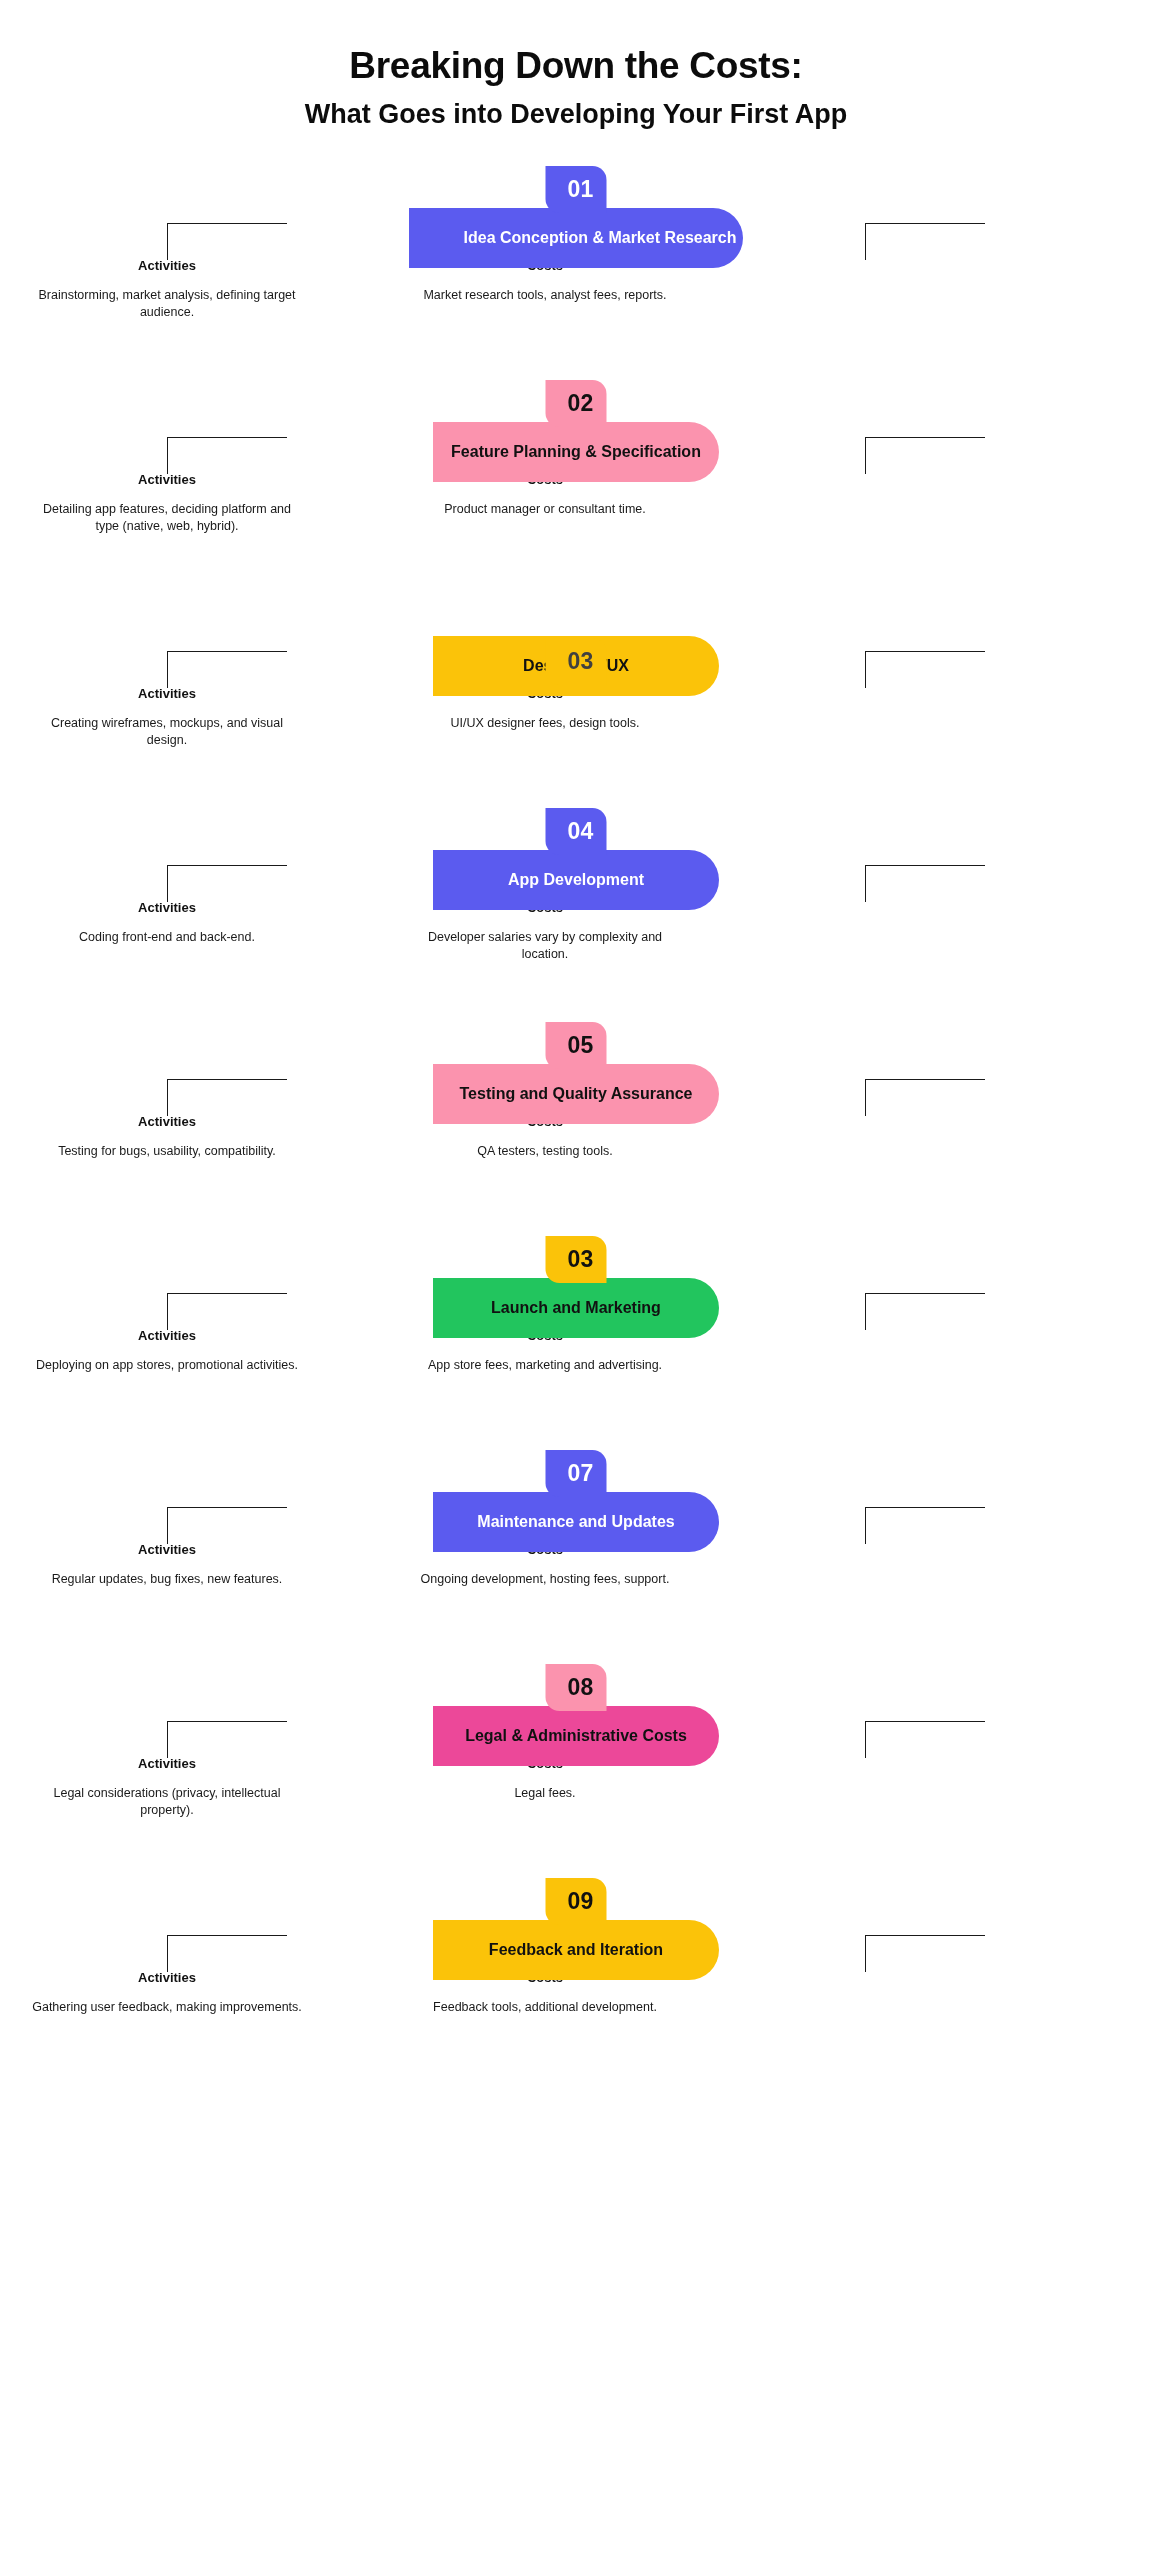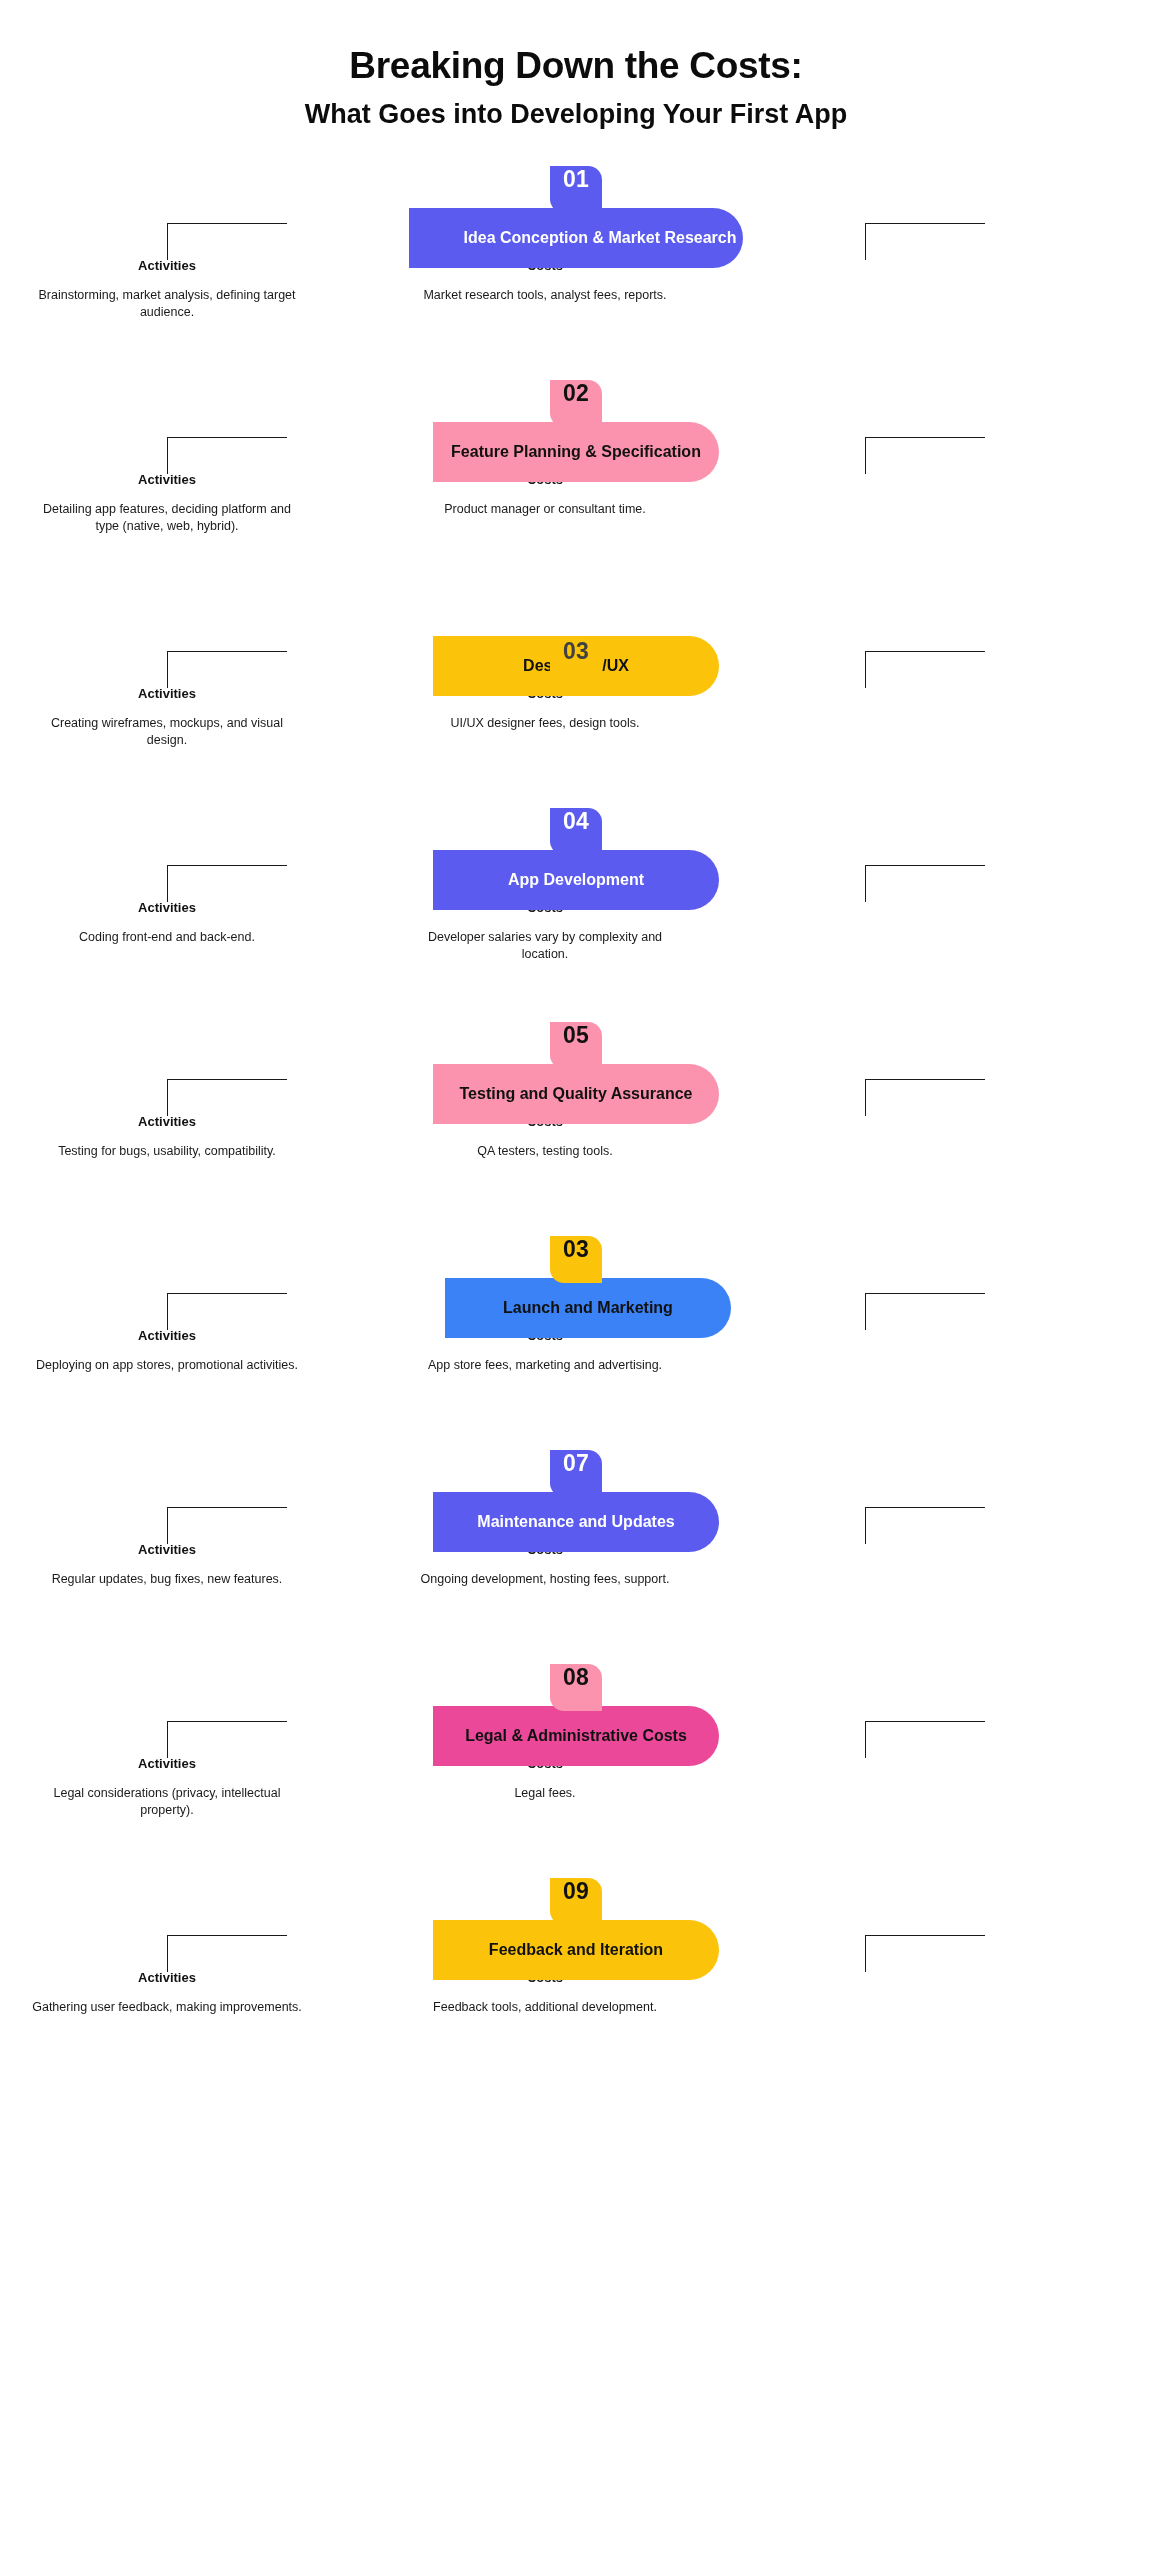--- a/index.html
+++ b/index.html
@@ -58,26 +58,27 @@
   
   .badge {
     position: absolute;
     left: 50%;
     transform: translateX(-50%);
     top: 0;
     width: 52px;
     height: 47px;
     border-radius: 0 14px 0 14px;
     display: flex;
-    align-items: flex-start;
+    align-items: center;
     justify-content: center;
     font-size: 23px;
     font-weight: bold;
     z-index: 3;
     letter-spacing: 0.3px;
+    padding-left: 9px;
   }
 
   
   .bar {
     position: absolute;
     left: 50%;
     transform: translateX(-50%);
     top: 42px;
     width: 286px;
     height: 60px;
@@ -286,21 +287,21 @@
           <span>03</span>
         </div>
         <div class="connector left">
           <div class="h-line"></div>
           <div class="v-line"></div>
         </div>
         <div class="connector right">
           <div class="h-line"></div>
           <div class="v-line"></div>
         </div>
-        <div class="bar" style="background:#3b82f6;margin-left:12px;">
+        <div class="bar" style="background:#22c55e;">
           <span class="bar-label" style="color:#111111;">Launch and Marketing</span>
         </div>
         <div class="side left">
           <p class="side-head">Activities</p>
           <p class="side-desc">Deploying on app stores, promotional activities.</p>
         </div>
         <div class="side right">
           <p class="side-head">Costs</p>
           <p class="side-desc">App store fees, marketing and advertising.</p>
         </div>

